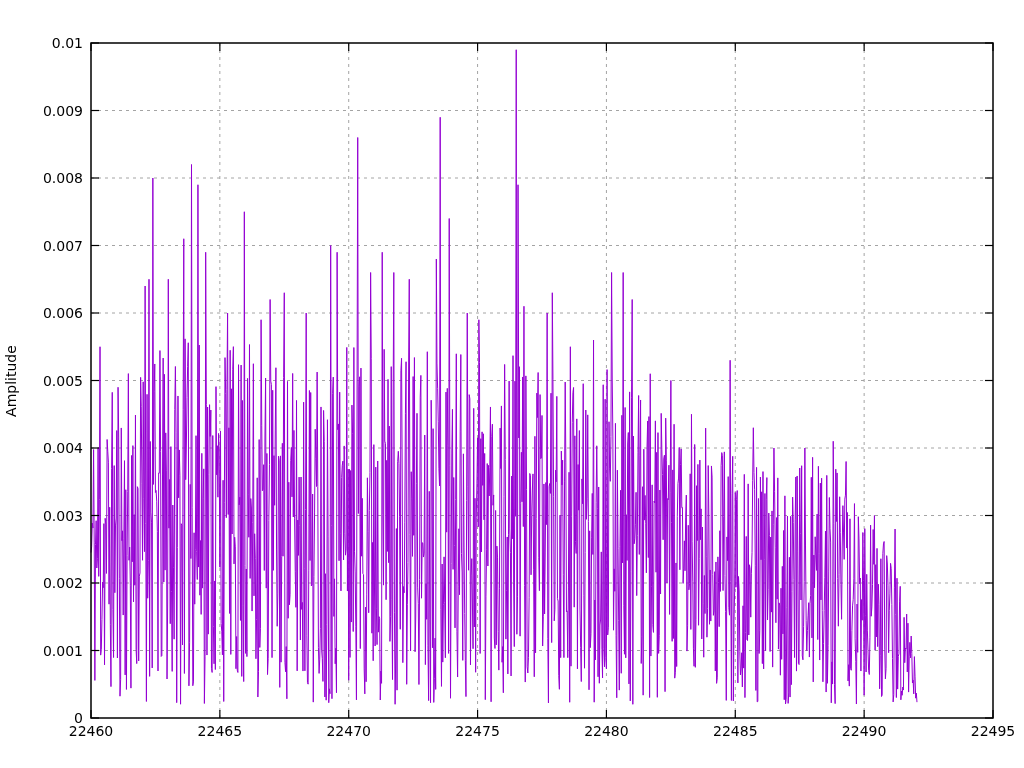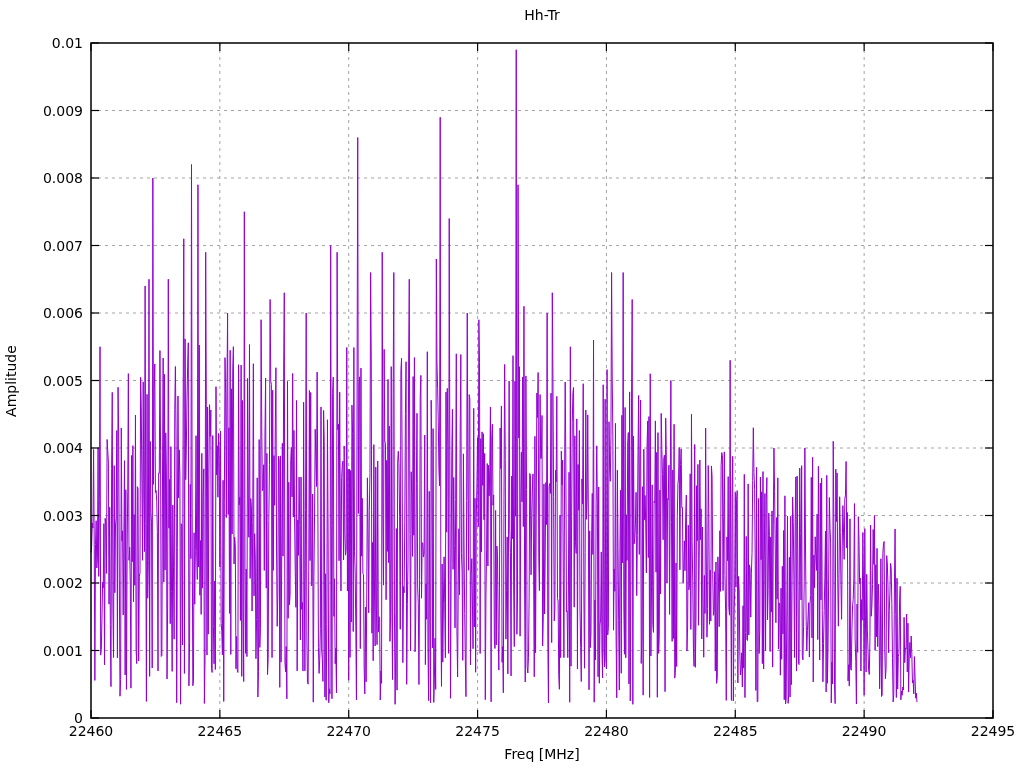--- a/index.html
+++ b/index.html
@@ -33,23 +33,21 @@
     white-space: nowrap;
     font-size: 14px;
   }
   svg { position: absolute; left: 0; top: 0; }
   .ticklabel { font-size: 14px; fill: #000; font-family: "DejaVu Sans", "Liberation Sans", sans-serif; }
 </style>
 </head>
 <body>
 
 <div class="figure">
-  <div class="chart-title">Hh-Tr</div>
   <div class="y-axis-label">Amplitude</div>
-  <div class="x-axis-label">Freq [MHz]</div>
 
   <svg id="plot-svg" width="1024" height="768" viewBox="0 0 1024 768">
     <g id="grid-layer">
         <line x1="219.85714285714286" y1="43" x2="219.85714285714286" y2="718" stroke="#a4a4a4" stroke-width="1" stroke-dasharray="3,4"></line>
         <line x1="348.7142857142857" y1="43" x2="348.7142857142857" y2="718" stroke="#a4a4a4" stroke-width="1" stroke-dasharray="3,4"></line>
         <line x1="477.57142857142856" y1="43" x2="477.57142857142856" y2="718" stroke="#a4a4a4" stroke-width="1" stroke-dasharray="3,4"></line>
         <line x1="606.4285714285714" y1="43" x2="606.4285714285714" y2="718" stroke="#a4a4a4" stroke-width="1" stroke-dasharray="3,4"></line>
         <line x1="735.2857142857143" y1="43" x2="735.2857142857143" y2="718" stroke="#a4a4a4" stroke-width="1" stroke-dasharray="3,4"></line>
         <line x1="864.1428571428571" y1="43" x2="864.1428571428571" y2="718" stroke="#a4a4a4" stroke-width="1" stroke-dasharray="3,4"></line>
         <line x1="91" y1="650.5" x2="993" y2="650.5" stroke="#a4a4a4" stroke-width="1" stroke-dasharray="3,4"></line>

